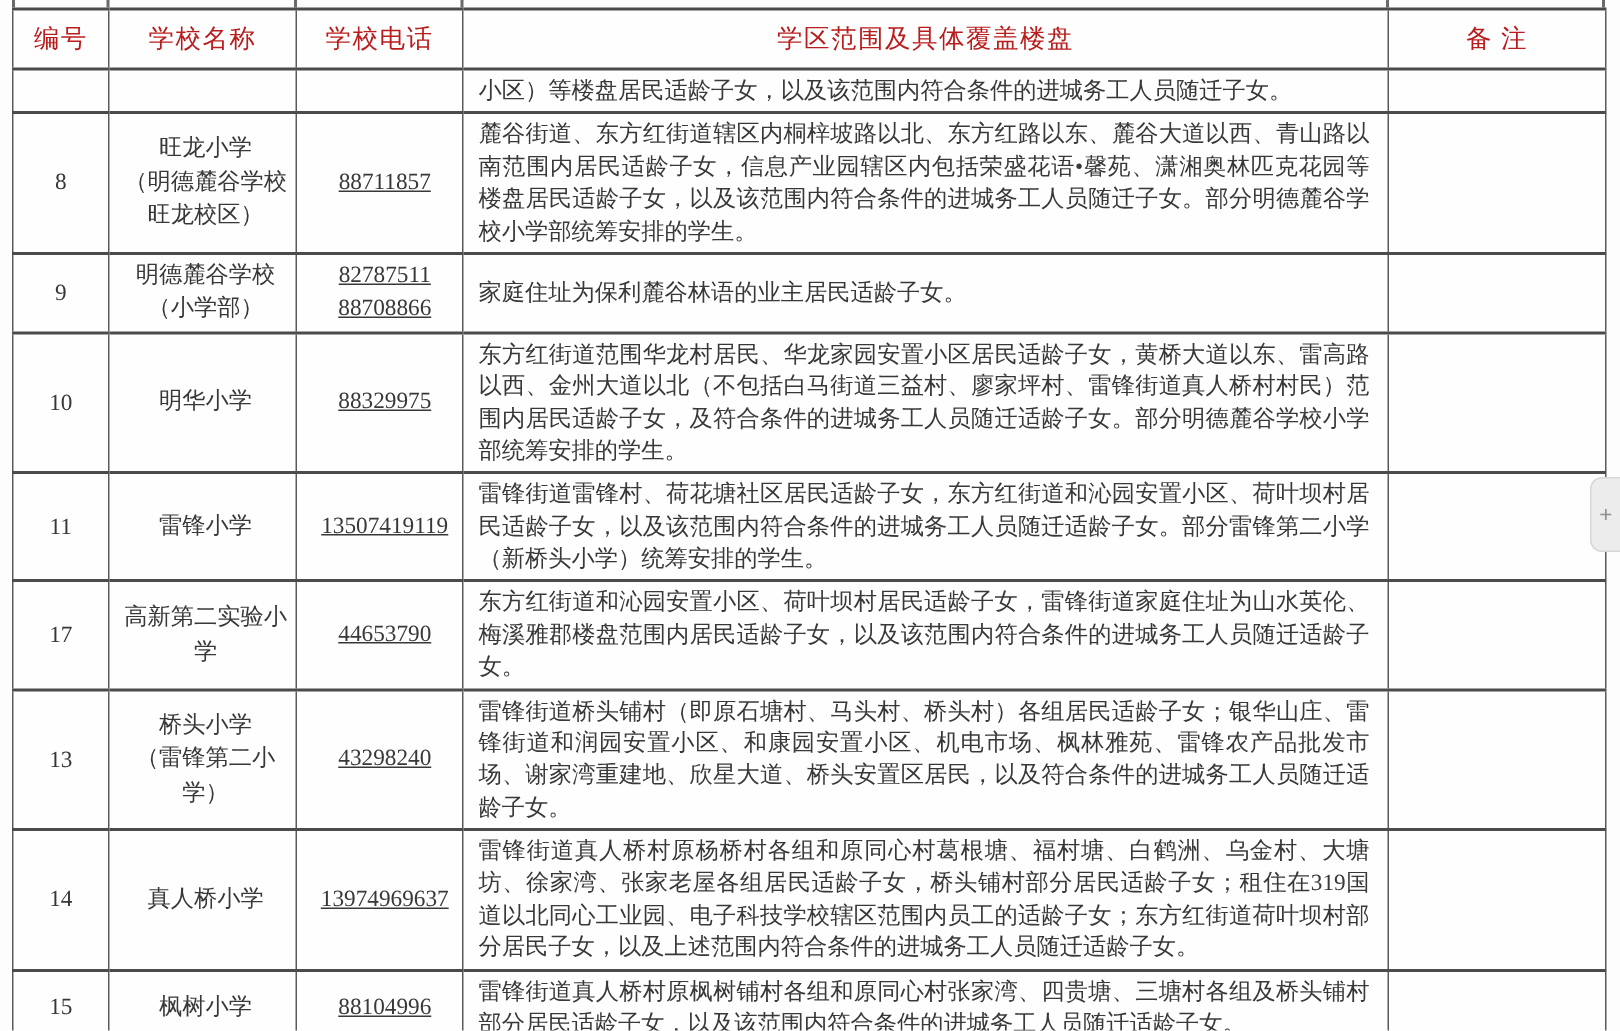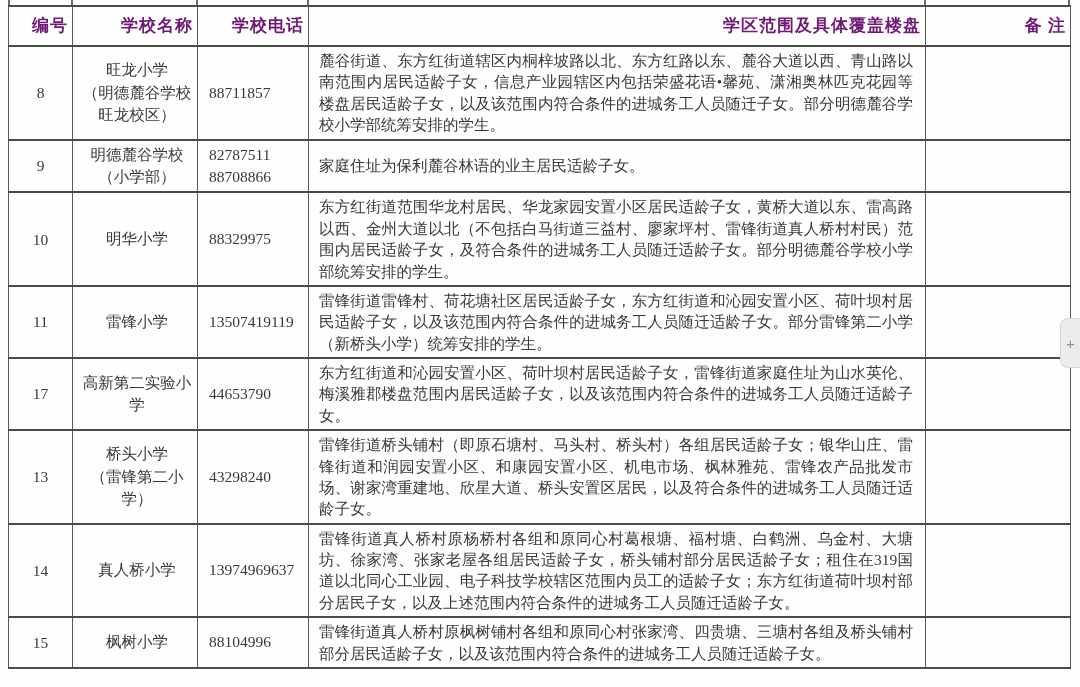--- a/index.html
+++ b/index.html
@@ -40,42 +40,43 @@
     border-left: 1.5px solid #5a5a5a;
     border-right: 1.5px solid #5a5a5a;
     vertical-align: middle;
     font-size: 15.5px;
     line-height: 1.38;
     box-sizing: border-box;
   }
   thead th {
     height: 40px;
     font-size: 17px;
-    font-weight: bold;
-    text-align: right;
-    color: #701a75;
+    font-weight: normal;
+    text-align: center;
+    color: #b91c1c;
     padding: 2px 4px;
     letter-spacing: 1px;
   }
   td.col-0 {           
     text-align: center;
     padding: 3px 2px;
     font-size: 15.5px;
   }
   td.col-1 {           
     text-align: center;
     padding: 3px 4px 3px 8px;
     white-space: pre-line;
     line-height: 1.45;
   }
   td.col-2 {           
-    text-align: left;
+    text-align: center;
     padding: 3px 4px 3px 11px;
     white-space: pre-line;
     line-height: 1.45;
+    text-decoration: underline;
   }
   td.col-3 {           
     text-align: justify;
     text-justify: inter-ideograph;
     padding: 3px 12px 3px 10px;
   }
   td.col-4 {           
     padding: 3px 4px;
   }
   tr.continuation td {
@@ -124,20 +125,27 @@
     <thead>
       <tr>
         <th>编号</th>
         <th>学校名称</th>
         <th>学校电话</th>
         <th>学区范围及具体覆盖楼盘</th>
         <th>备 注</th>
       </tr>
     </thead>
     <tbody>
+        <tr class="continuation">
+          <td class="col-0"></td>
+          <td class="col-1"></td>
+          <td class="col-2"></td>
+          <td class="col-3">小区）等楼盘居民适龄子女，以及该范围内符合条件的进城务工人员随迁子女。</td>
+          <td class="col-4"></td>
+        </tr>
         <tr>
           <td class="col-0">8</td>
           <td class="col-1">旺龙小学
 （明德麓谷学校
 旺龙校区）</td>
           <td class="col-2">88711857</td>
           <td class="col-3">麓谷街道、东方红街道辖区内桐梓坡路以北、东方红路以东、麓谷大道以西、青山路以南范围内居民适龄子女，信息产业园辖区内包括荣盛花语•馨苑、潇湘奥林匹克花园等楼盘居民适龄子女，以及该范围内符合条件的进城务工人员随迁子女。部分明德麓谷学校小学部统筹安排的学生。</td>
           <td class="col-4"></td>
         </tr>
         <tr>

